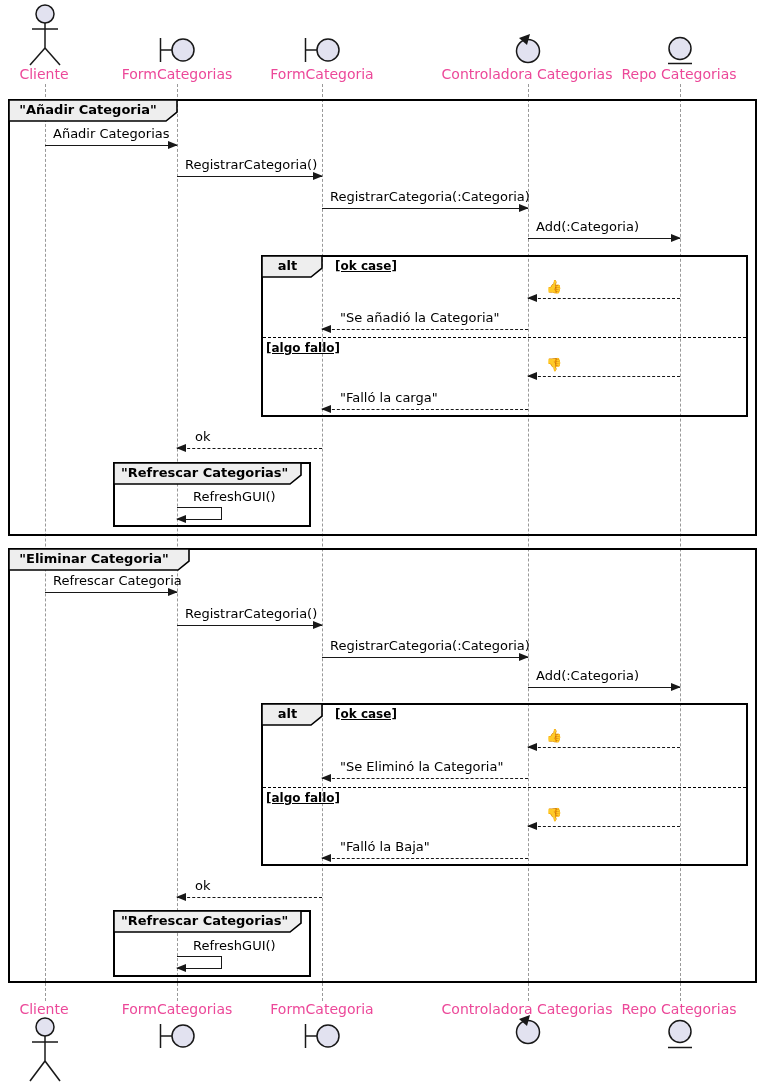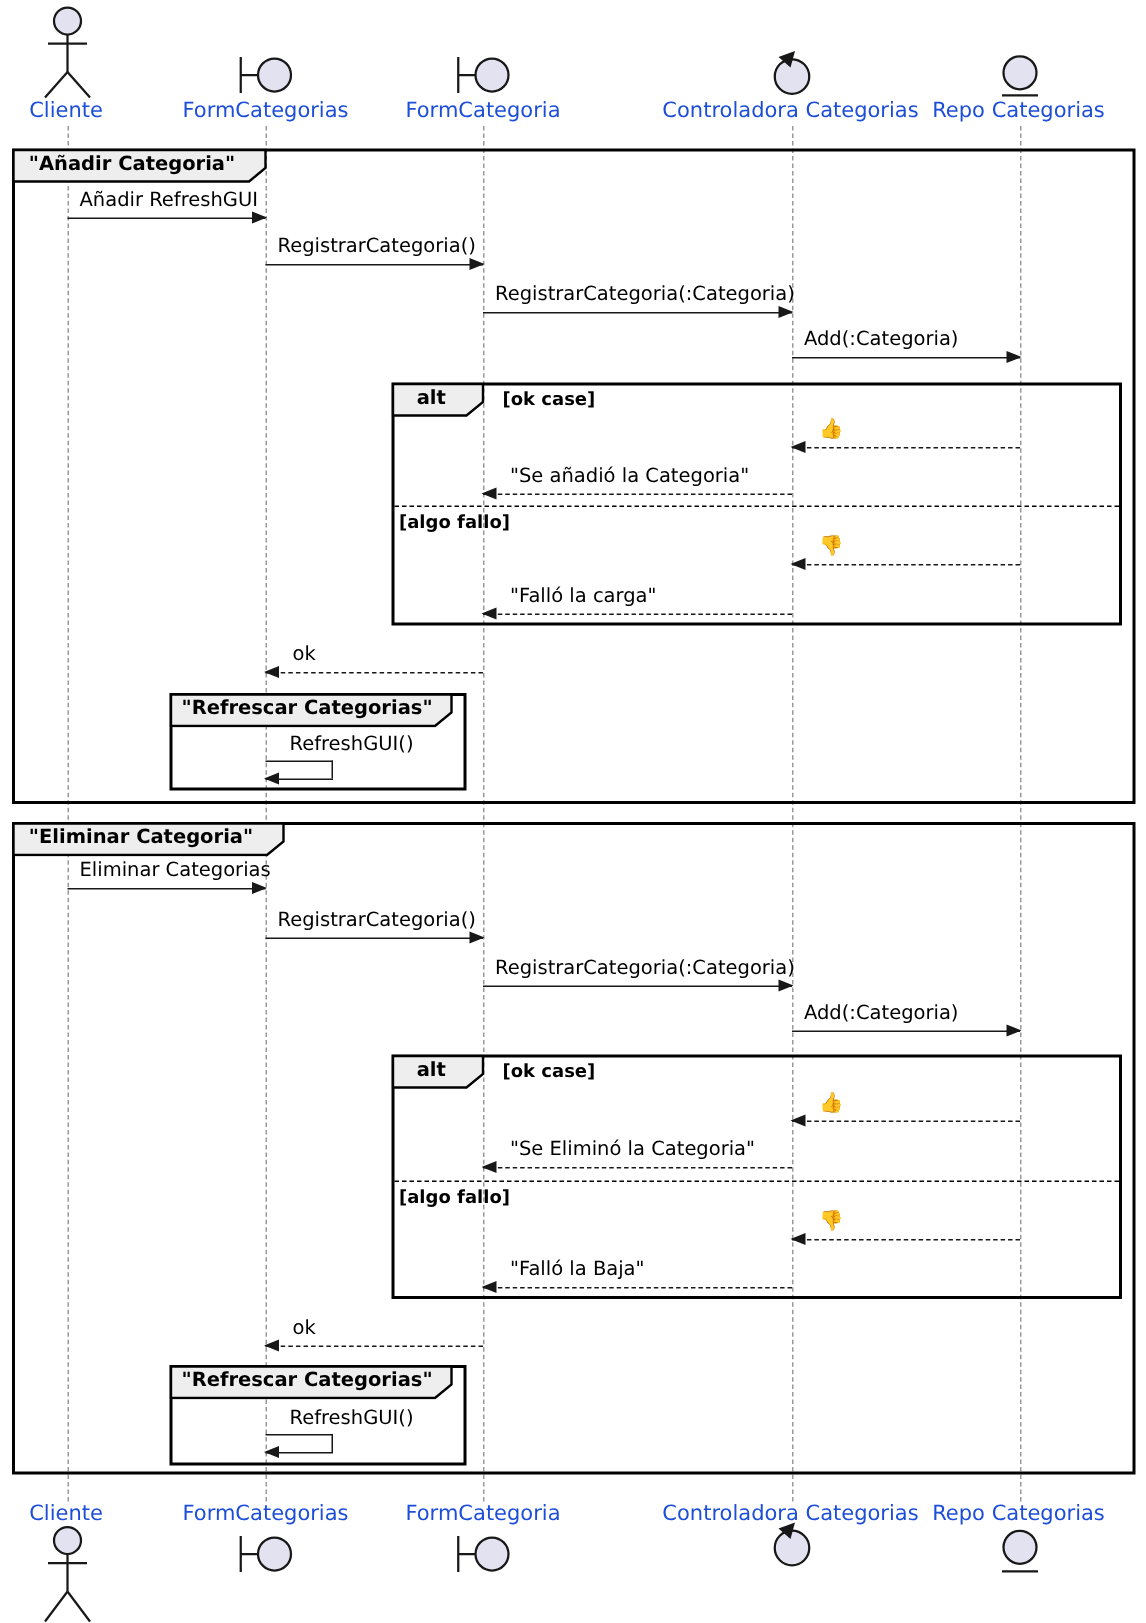--- a/index.html
+++ b/index.html
@@ -4,29 +4,29 @@
 <style>
   html,body { margin:0; padding:0; background:#fff; }
   #canvas {
     position:relative; width:764px; height:1082px; background:#fff;
     font-family:"DejaVu Sans","Liberation Sans",sans-serif; color:#000;
     overflow:hidden;
   }
   .lifeline { position:absolute; top:84px; height:917px; width:0;
     border-left:1px dashed #999; }
   .pname { position:absolute; transform:translateX(-50%); font-size:14px;
-    white-space:nowrap; color:#1d4ed8; }
+    white-space:nowrap; color:#ec4899; }
   .picon { position:absolute; }
   .frame { position:absolute; box-sizing:border-box; border:2px solid #000; }
   .tab { position:absolute; left:-2px; top:-2px; }
   .tab svg { display:block; }
   .tab path { fill:#eee; stroke:#000; stroke-width:1.6; }
   .tab-label { position:absolute; top:3px; left:8px; right:18px;
     text-align:center; font-weight:bold; font-size:13px; white-space:nowrap; }
-  .guard { position:absolute; font-weight:bold; font-size:12px; white-space:nowrap; }
+  .guard { position:absolute; font-weight:bold; font-size:12px; white-space:nowrap;text-decoration:underline; }
   .divider { position:absolute; left:0; right:0; height:0;
     border-top:1.5px dashed #000; }
   .msg { position:absolute; height:0; }
   .msg .line { position:absolute; left:0; width:100%; top:0;
     border-top:1px solid #181818; }
   .msg.dashed .line { border-top:1px dashed #181818; }
   .msg .head { position:absolute; top:-4px; width:0; height:0;
     border-top:4px solid transparent; border-bottom:4px solid transparent; }
   .msg.ltr .head { right:-1px; border-left:10px solid #181818; }
   .msg.rtl .head { left:-1px; border-right:10px solid #181818; }
@@ -117,21 +117,21 @@
       <svg width="190" height="23">
           <path d="M1,1 H188 V13 L177,22 H1 Z"></path>
         </svg>
       <div class="tab-label">"Refrescar Categorias"</div>
     </div>
   </div>
 
   <div class="msg ltr solid" style="left:45px;top:145px;width:132px">
     <div class="line"></div>
     <div class="head"></div>
-    <div class="lbl">Añadir RefreshGUI</div>
+    <div class="lbl">Añadir Categorias</div>
   </div>
   <div class="msg ltr solid" style="left:177px;top:176px;width:145px">
     <div class="line"></div>
     <div class="head"></div>
     <div class="lbl">RegistrarCategoria()</div>
   </div>
   <div class="msg ltr solid" style="left:322px;top:208px;width:206px">
     <div class="line"></div>
     <div class="head"></div>
     <div class="lbl">RegistrarCategoria(:Categoria)</div>
@@ -200,21 +200,21 @@
       <svg width="190" height="23">
           <path d="M1,1 H188 V13 L177,22 H1 Z"></path>
         </svg>
       <div class="tab-label">"Refrescar Categorias"</div>
     </div>
   </div>
 
   <div class="msg ltr solid" style="left:45px;top:592px;width:132px">
     <div class="line"></div>
     <div class="head"></div>
-    <div class="lbl">Eliminar Categorias</div>
+    <div class="lbl">Refrescar Categoria</div>
   </div>
   <div class="msg ltr solid" style="left:177px;top:625px;width:145px">
     <div class="line"></div>
     <div class="head"></div>
     <div class="lbl">RegistrarCategoria()</div>
   </div>
   <div class="msg ltr solid" style="left:322px;top:657px;width:206px">
     <div class="line"></div>
     <div class="head"></div>
     <div class="lbl">RegistrarCategoria(:Categoria)</div>

